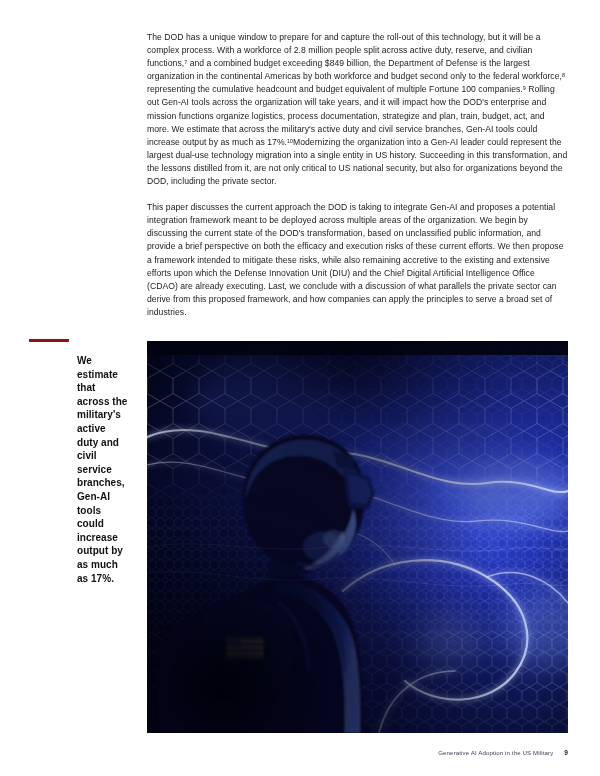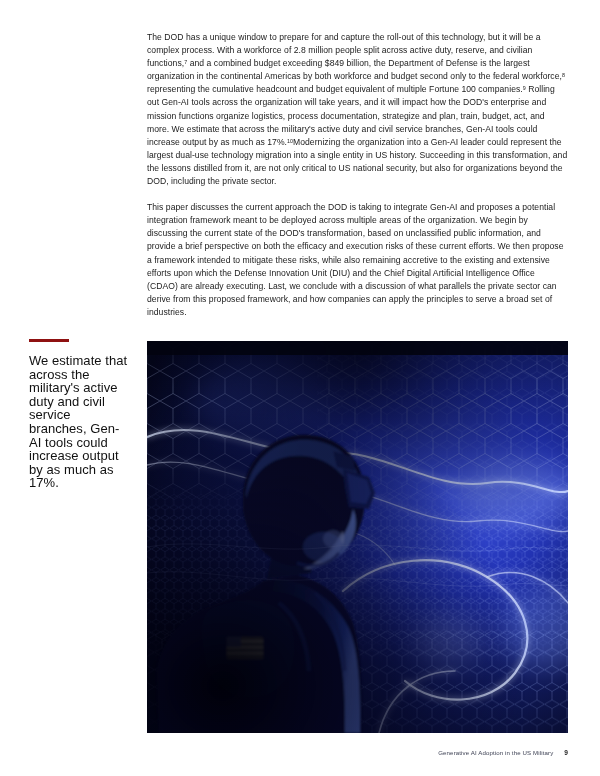--- a/index.html
+++ b/index.html
@@ -55,25 +55,26 @@
   }
 
   .pullquote-rule {
     width: 40px;
     height: 3px;
     background: #8f1111;
     margin-bottom: 12px;
   }
 
   .pullquote-text {
-    font-size: 13px;
+    font-size: 10px;
     line-height: 13.6px;
-    font-weight: 400;
+    font-weight: 700;
     color: #111111;
     letter-spacing: 0.004em;
+    margin-left: 48px;
   }
 
   
   .figure {
     position: absolute;
     left: 147px;
     top: 341px;
     width: 421px;
     height: 392px;
     overflow: hidden;

